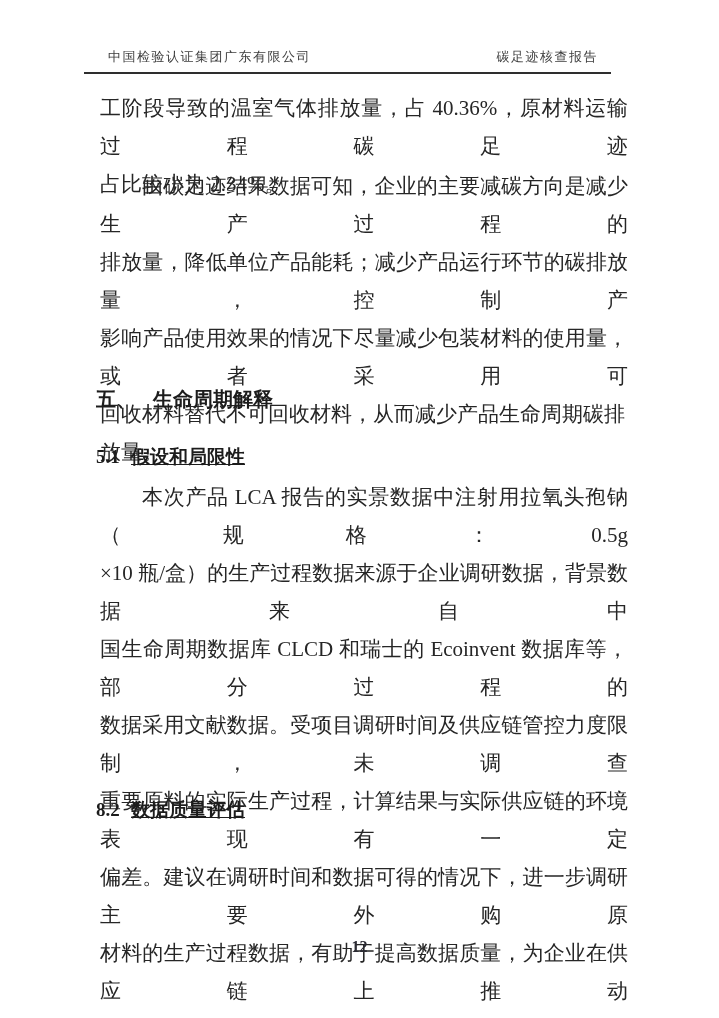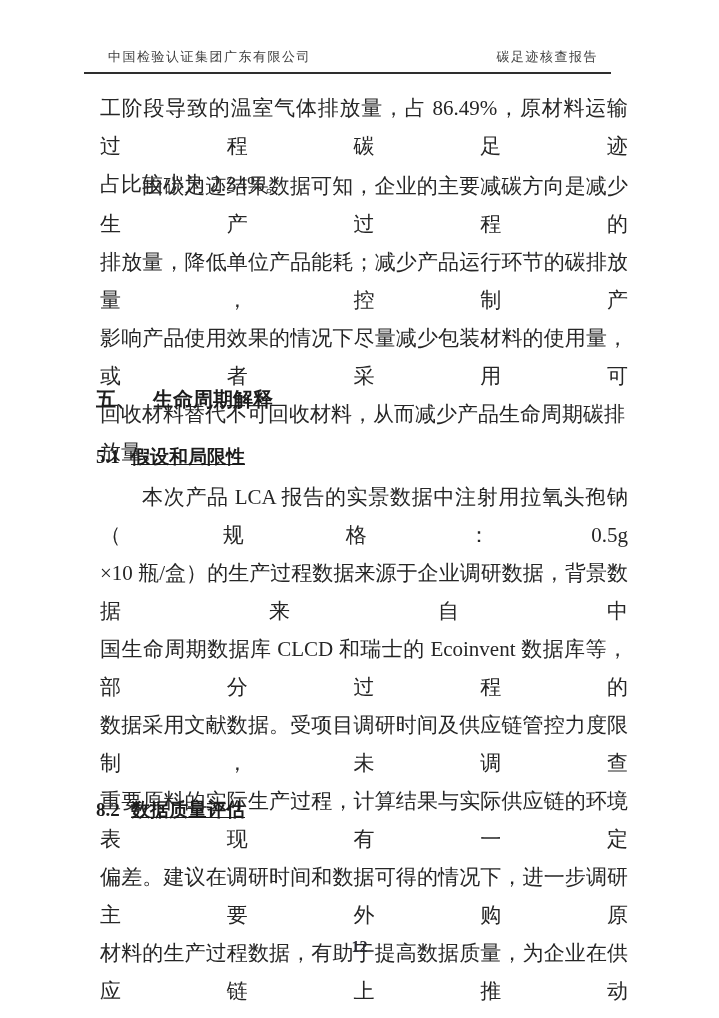--- a/index.html
+++ b/index.html
@@ -100,21 +100,21 @@
 <body>
 
 <div class="page">
 
   <div class="header">
     <span>中国检验认证集团广东有限公司</span>
     <span>碳足迹核查报告</span>
   </div>
 
   <div class="para" style="top:89px">
-    <div class="bline full">工阶段导致的温室气体排放量，占 86.49%，原材料运输过程碳足迹</div>
+    <div class="bline full">工阶段导致的温室气体排放量，占 40.36%，原材料运输过程碳足迹</div>
     <div class="bline last">占比较小为 2.34%。</div>
   </div>
 
   <div class="para" style="top:167px">
     <div class="bline indent">由碳足迹结果数据可知，企业的主要减碳方向是减少生产过程的</div>
     <div class="bline">排放量，降低单位产品能耗；减少产品运行环节的碳排放量，控制产</div>
     <div class="bline">影响产品使用效果的情况下尽量减少包装材料的使用量，或者采用可</div>
     <div class="bline last">回收材料替代不可回收材料，从而减少产品生命周期碳排放量。</div>
   </div>
 

